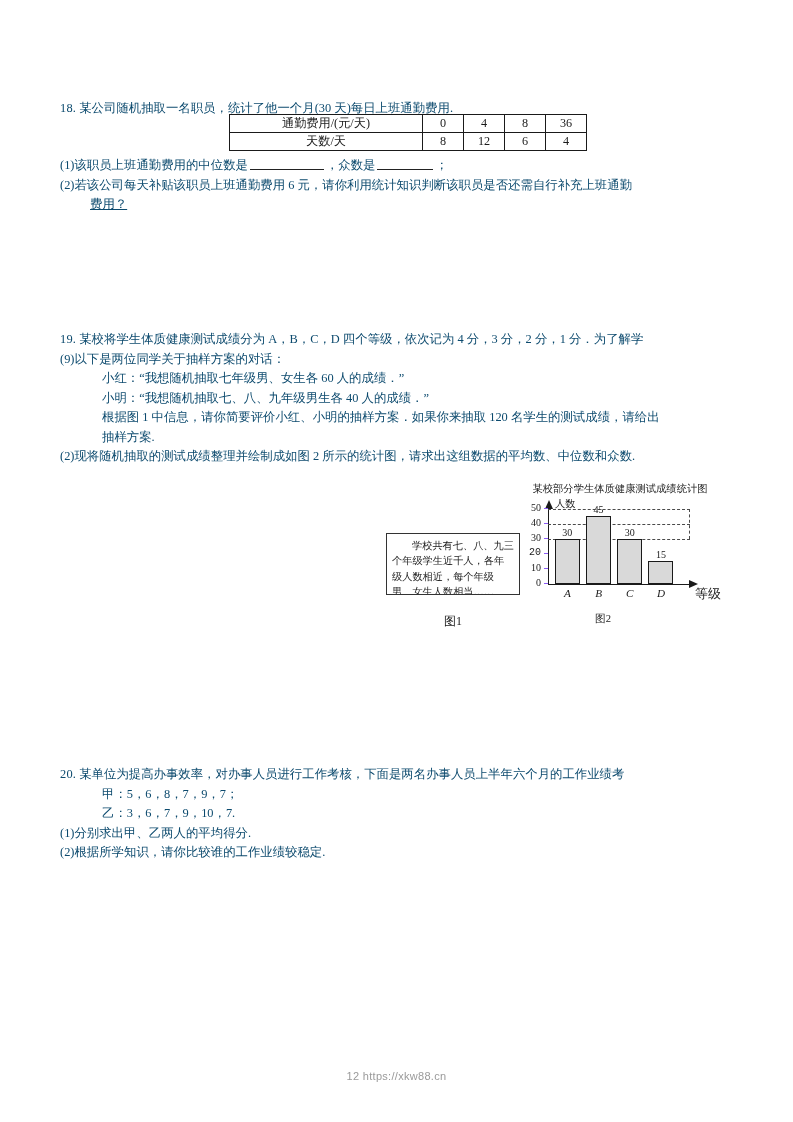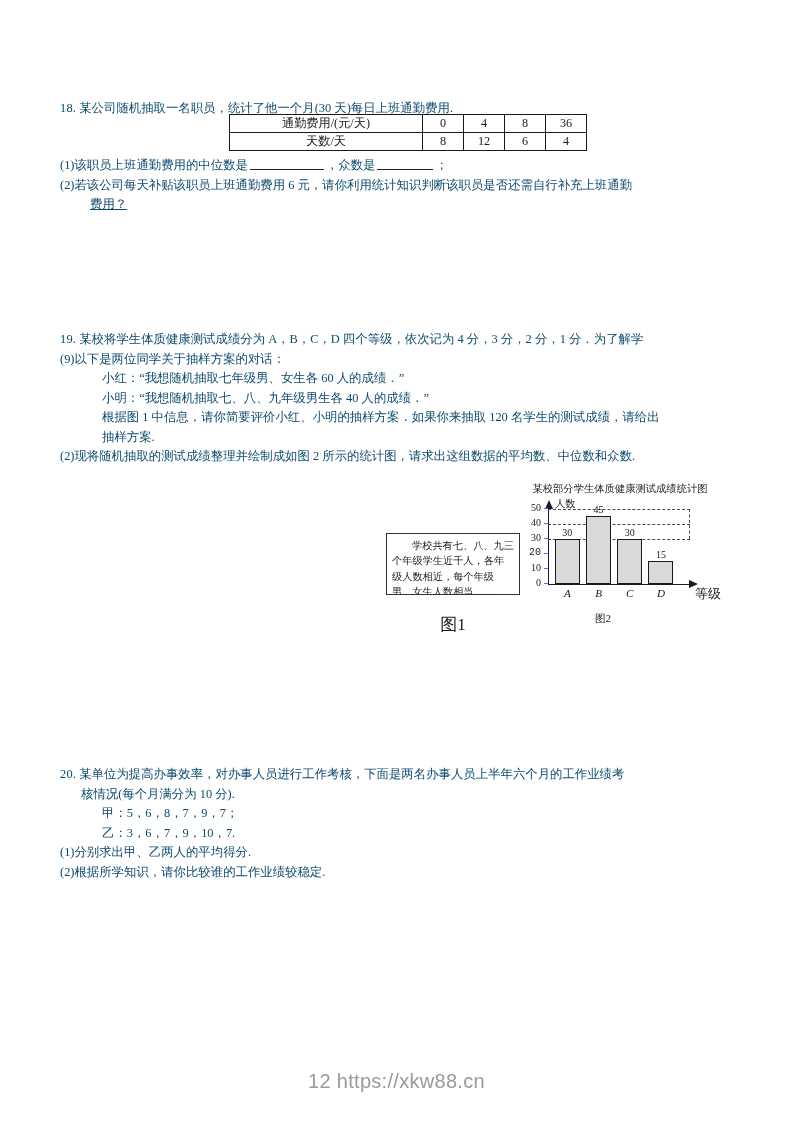--- a/index.html
+++ b/index.html
@@ -88,21 +88,21 @@
     line-height: 15.4px;
     text-indent: 20px;
     color: #1c1c1c;
     background: #fff;
     height: 62px;
     box-sizing: border-box;
     overflow: hidden;
   }
   .fig1-cap {
     text-align: center;
-    font-size: 17px;
+    font-size: 12px;
     margin-top: 18px;
   }
 
   
   .fig2-wrap {
     position: absolute;
     left: 503px;
     top: 482px;
     width: 228px;
   }
@@ -223,21 +223,21 @@
     margin-left: -28px;
   }
 
   
   .footer {
     position: absolute;
     left: 0;
     top: 1070px;
     width: 793px;
     text-align: center;
-    font-size: 20px;
+    font-size: 11px;
     color: #9a9a9a;
     font-family: "Liberation Sans", sans-serif;
     letter-spacing: .3px;
   }
 </style>
 </head>
 <body>
 
 <div class="page">
 
@@ -344,21 +344,20 @@
     </div>
 
     <div class="fig2-cap">图2</div>
   </div>
 
   <div class="qblock" style="left:60px; top:765px; width:676px;">
     <div class="line">
       <span class="qnum">20.</span>
       <span>某单位为提高办事效率，对办事人员进行工作考核，下面是两名办事人员上半年六个月的工作业绩考</span>
     </div>
-    <div class="line indent1">核情况(每个月满分为 10 分).</div>
     <div class="line indent2">甲：5，6，8，7，9，7；</div>
     <div class="line indent2">乙：3，6，7，9，10，7.</div>
     <div class="line">(1)分别求出甲、乙两人的平均得分.</div>
     <div class="line">(2)根据所学知识，请你比较谁的工作业绩较稳定.</div>
   </div>
 
   <div class="footer">12 https://xkw88.cn</div>
 
 </div>
 

